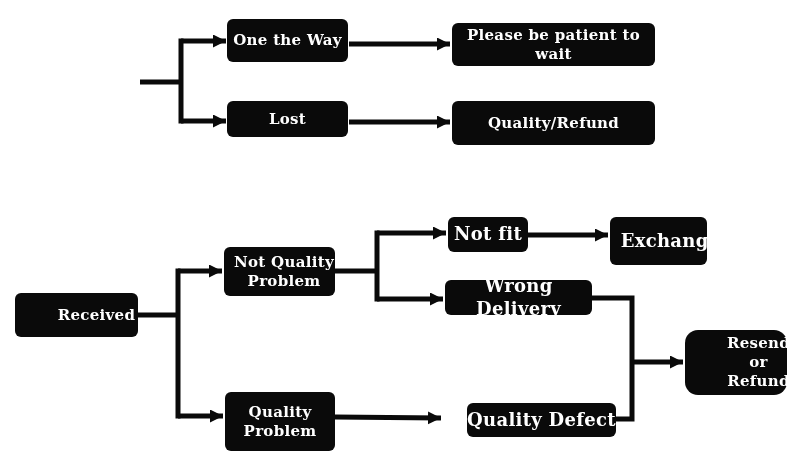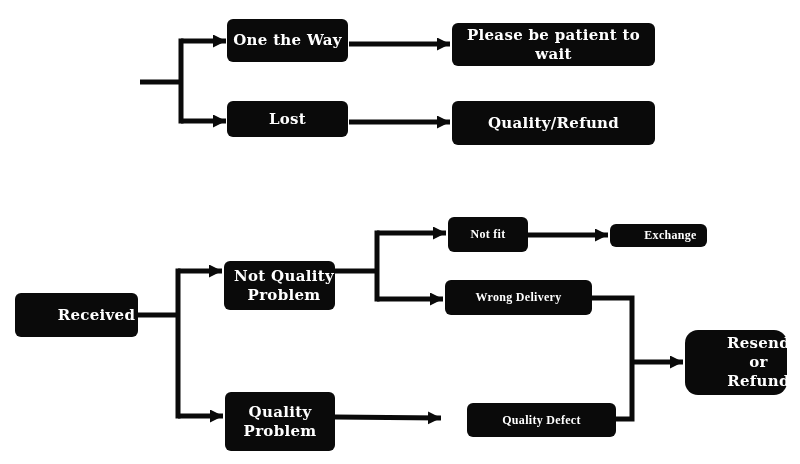--- a/index.html
+++ b/index.html
@@ -36,32 +36,32 @@
     display: flex;
     align-items: center;
     justify-content: center;
     text-align: center;
     font-weight: bold;
     font-size: 15px;
     line-height: 1.25;
     letter-spacing: 0.3px;
     white-space: pre-line;
   }
-  .node.small { font-size: 12px; font-family: Liberation Serif, serif; }
+  .node.small { font-size: 18px; }
 
   #n-not-received        { left: 16px;  top: 60px;  width: 124px; height: 43px; }
   #n-one-the-way         { left: 227px; top: 19px;  width: 121px; height: 43px; }
   #n-lost                { left: 227px; top: 101px;  width: 121px; height: 36px; }
   #n-please-be-patient   { left: 452px; top: 23px;  width: 203px; height: 43px; }
   #n-resend-slash-refund { left: 452px; top: 101px; width: 203px; height: 44px; }
   #n-received            { left: 15px;  top: 293px; width: 123px; height: 44px; padding-left: 40px; }
-  #n-not-quality-problem { left: 224px; top: 261px; width: 111px; height: 49px; padding-left: 9px; }
+  #n-not-quality-problem { left: 224px; top: 247px; width: 111px; height: 49px; padding-left: 9px; }
   #n-quality-problem     { left: 225px; top: 392px; width: 110px; height: 59px; }
   #n-not-fit             { left: 448px; top: 217px; width: 80px;  height: 35px; }
-  #n-exchange            { left: 610px; top: 224px; width: 97px;  height: 23px; padding-left: 24px; }
+  #n-exchange            { left: 610px; top: 217px; width: 97px;  height: 48px; padding-left: 24px; }
   #n-wrong-delivery      { left: 445px; top: 280px; width: 147px; height: 35px; }
   #n-quality-defect      { left: 467px; top: 403px; width: 149px; height: 34px; }
   #n-resend-or-refund    { left: 685px; top: 330px; width: 102px; height: 65px; border-radius: 13px; padding-left: 45px; }
 </style>
 </head>
 <body>
 
 <div class="canvas">
 
   <svg class="connectors" width="800" height="464" viewBox="0 0 800 464" xmlns="http://www.w3.org/2000/svg">

